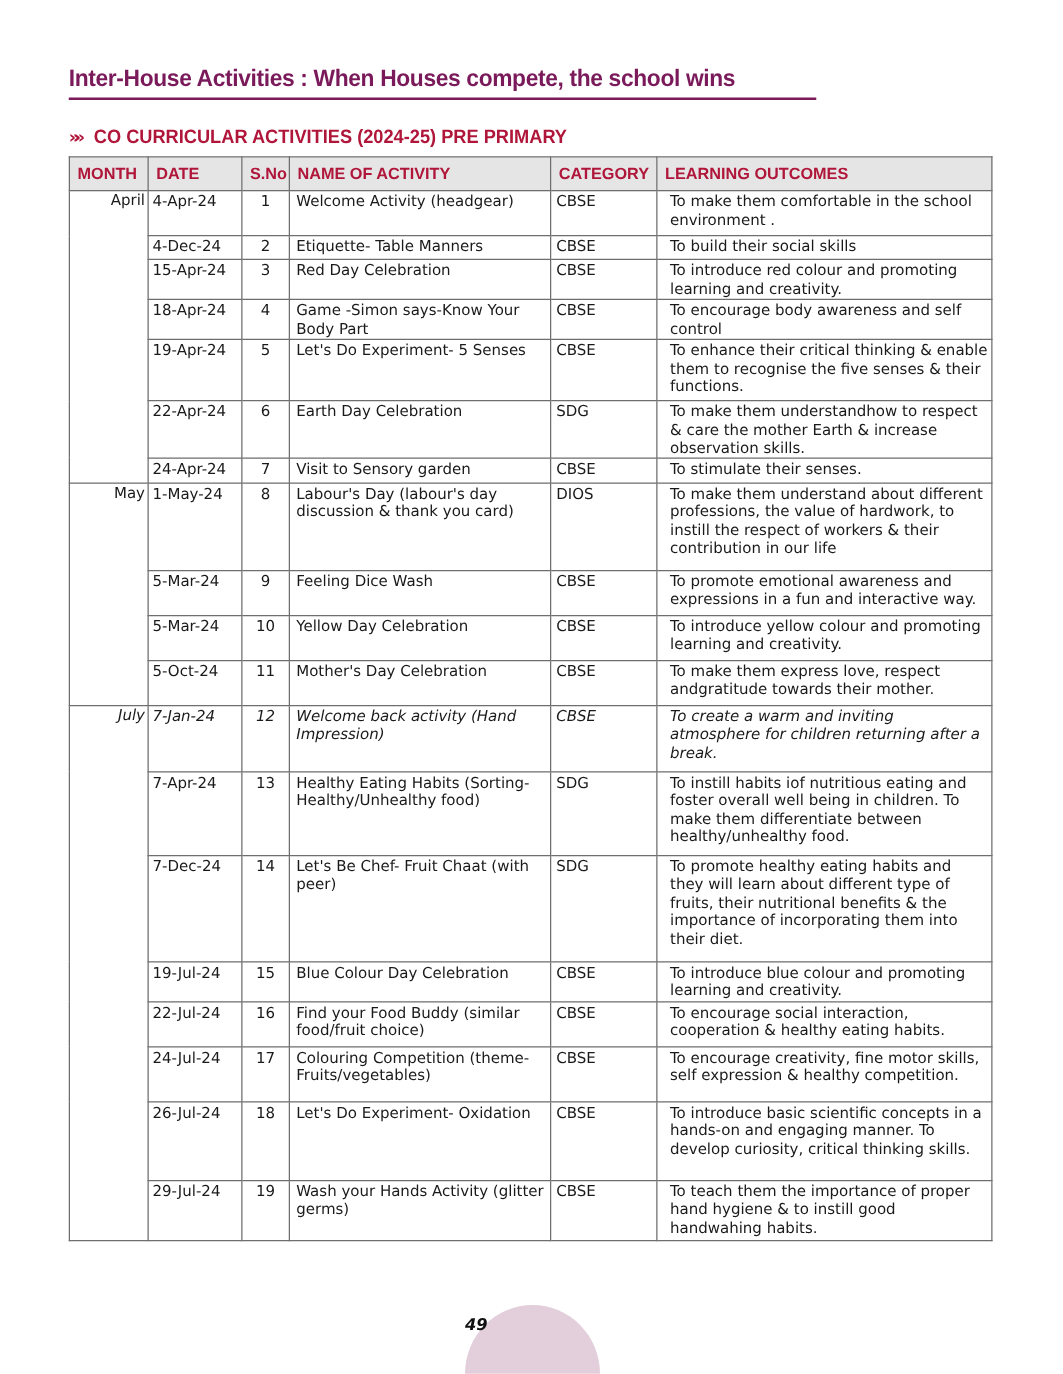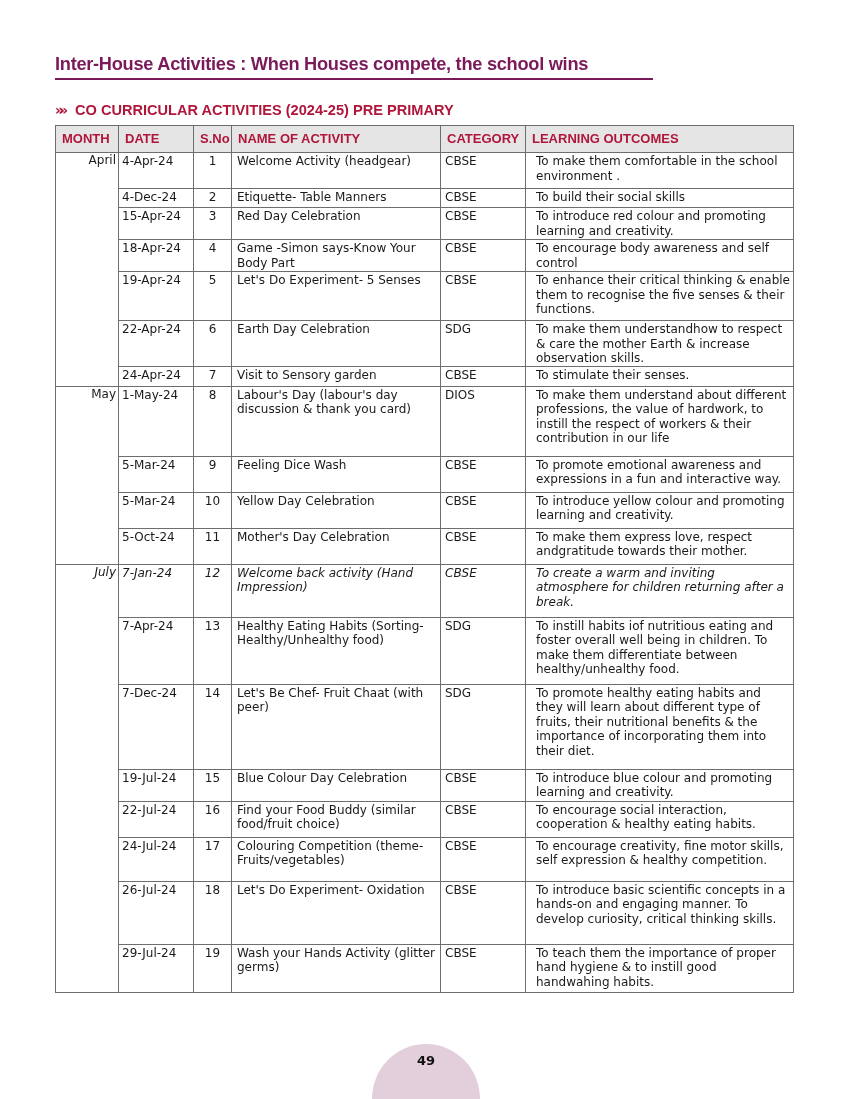--- a/index.html
+++ b/index.html
@@ -58,22 +58,22 @@
   td.date-cell { padding-left: 3px; }
   td.sno-cell { text-align: center; padding-left: 1px; padding-right: 1px; }
   td.cat-cell { padding-left: 4px; }
   td.outcome-cell { padding-left: 10px; padding-right: 2px; }
 
   .page-number-badge {
     position: absolute; left: 372px; top: 1044px; width: 108px; height: 110px;
     border-radius: 50%; background: #e3cedb;
   }
   .page-number {
-    position: absolute; left: 372px; top: 1053px; width: 108px; text-align: center;
-    font-family: "DejaVu Sans", sans-serif; font-weight: bold; font-size: 13px; color: #111;
+    position: absolute; left: 372px; top: 1053px; width: 108px; text-align: left;
+    font-family: "DejaVu Sans", sans-serif; font-weight: bold; font-size: 13px; color: #111; font-style: italic;
   }
 </style>
 </head>
 <body>
 
 <div class="page-header">
   <div class="header-title">Inter-House Activities : When Houses compete, the school wins</div>
   <div class="header-rule"></div>
 </div>
 

